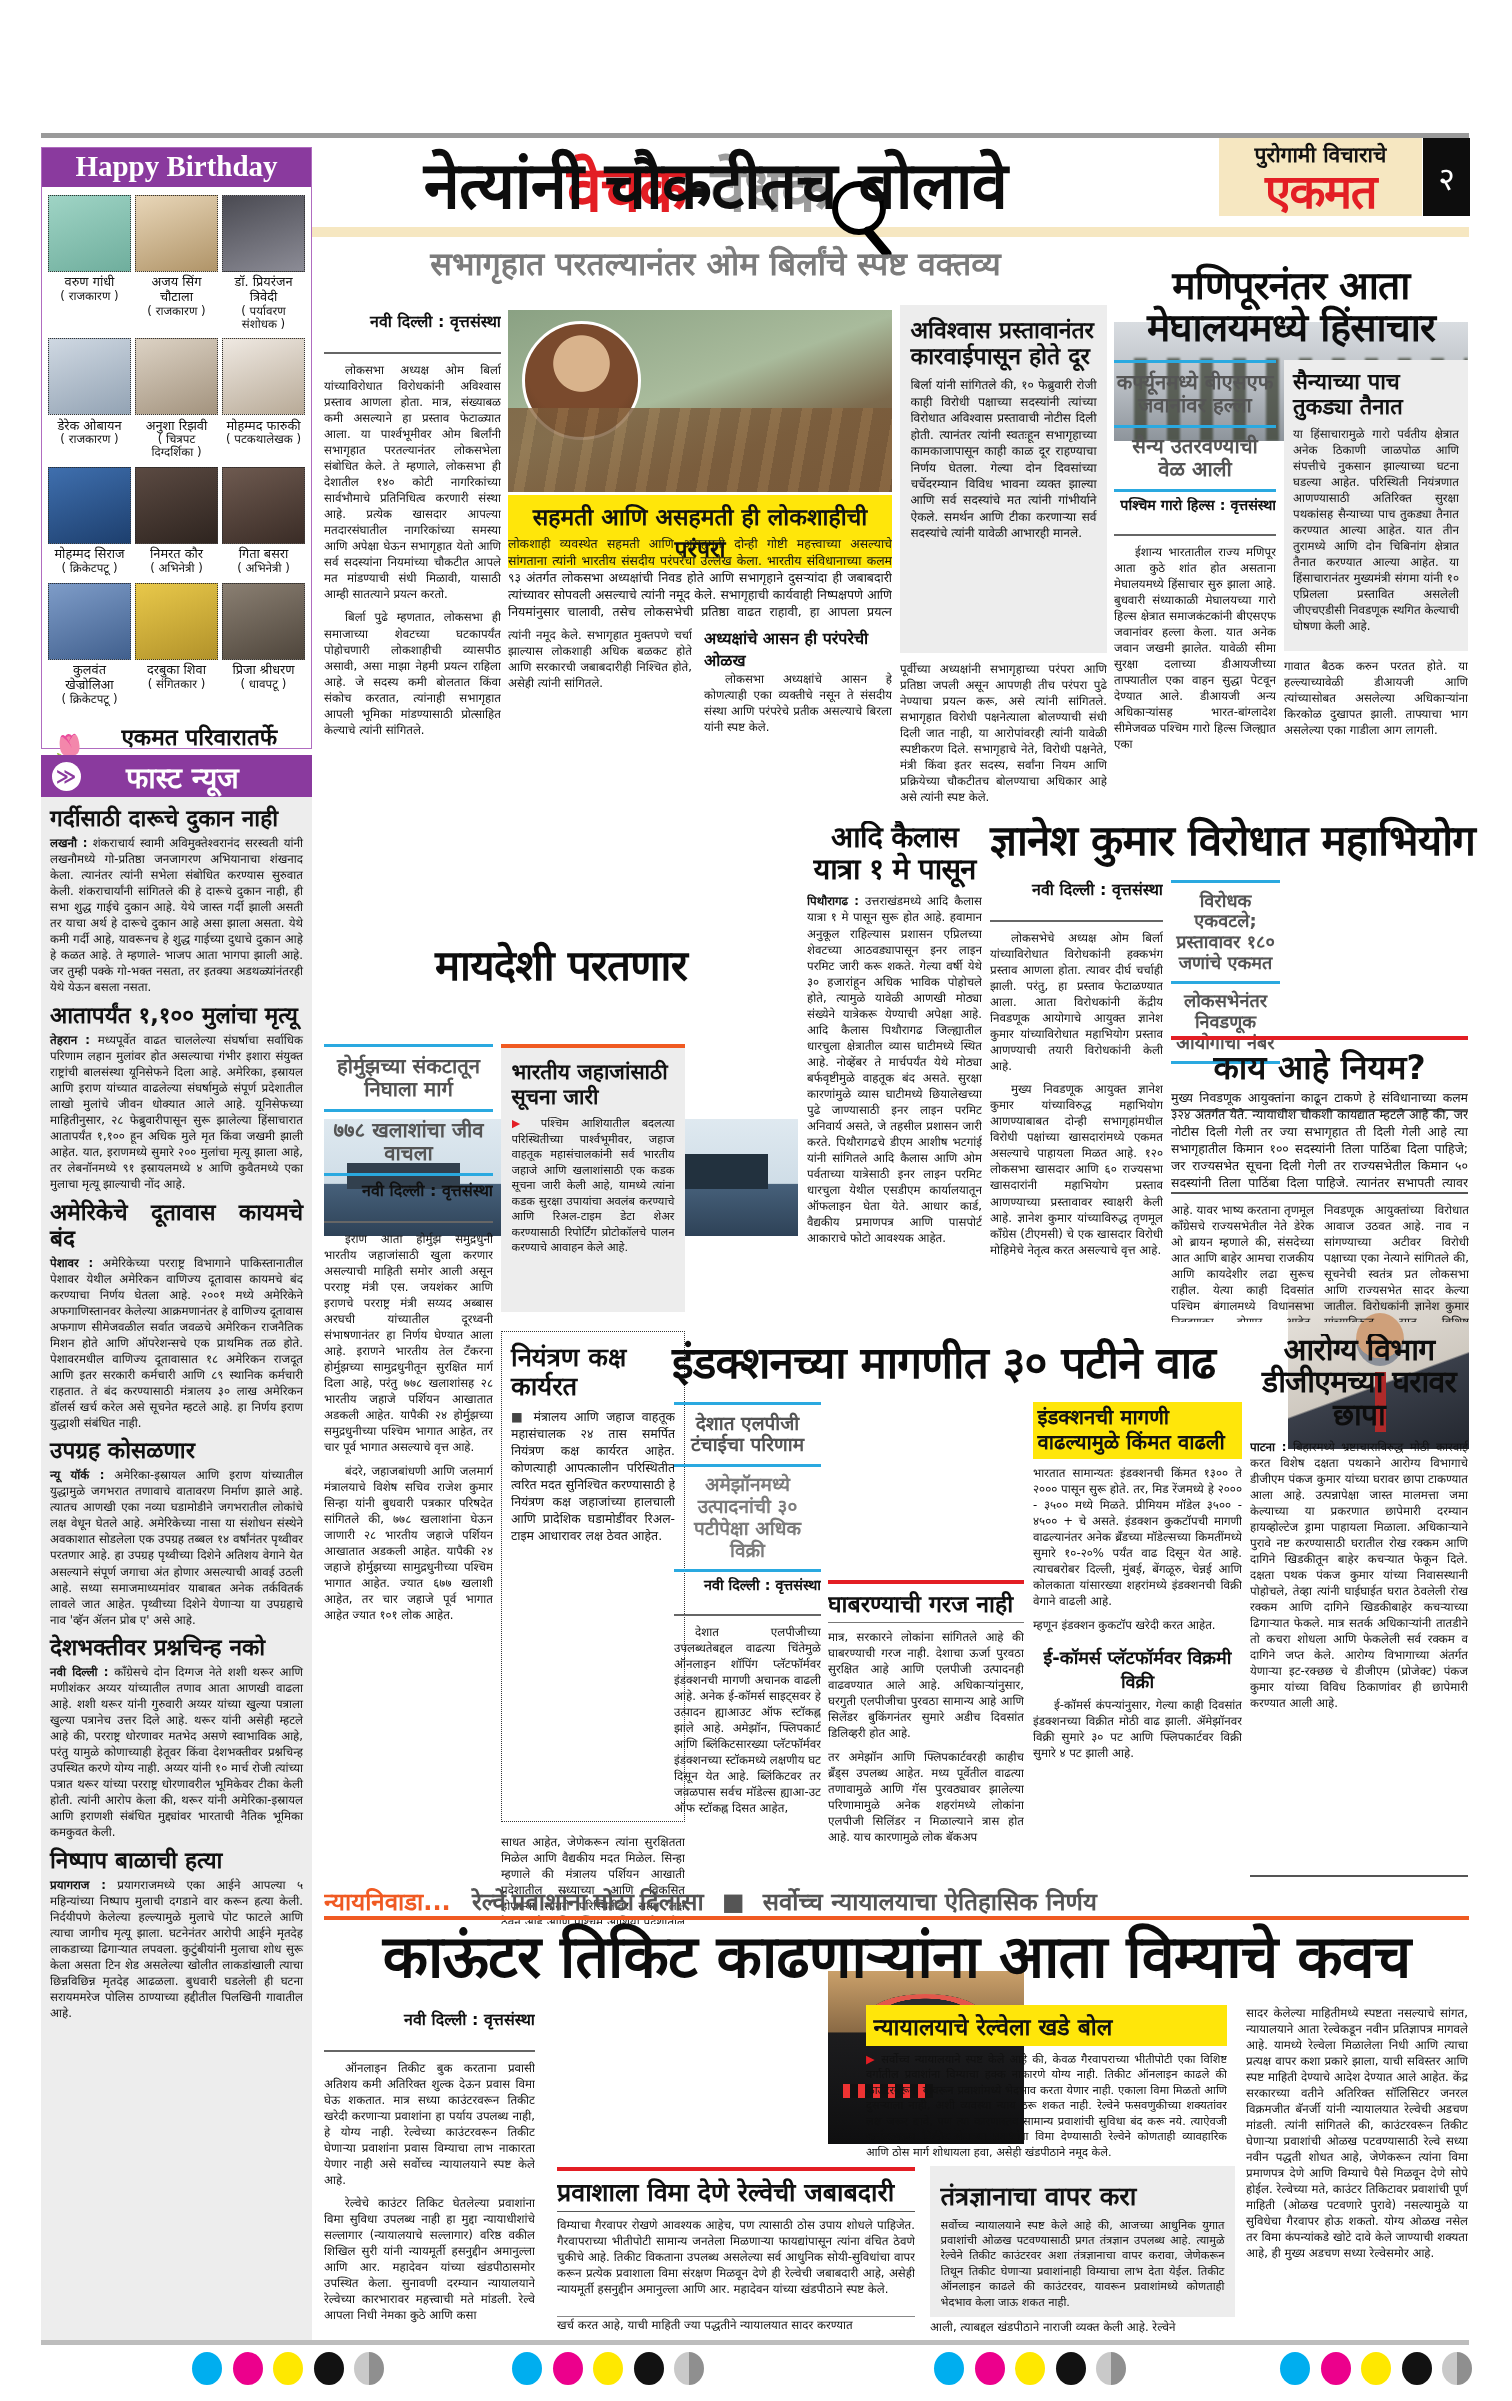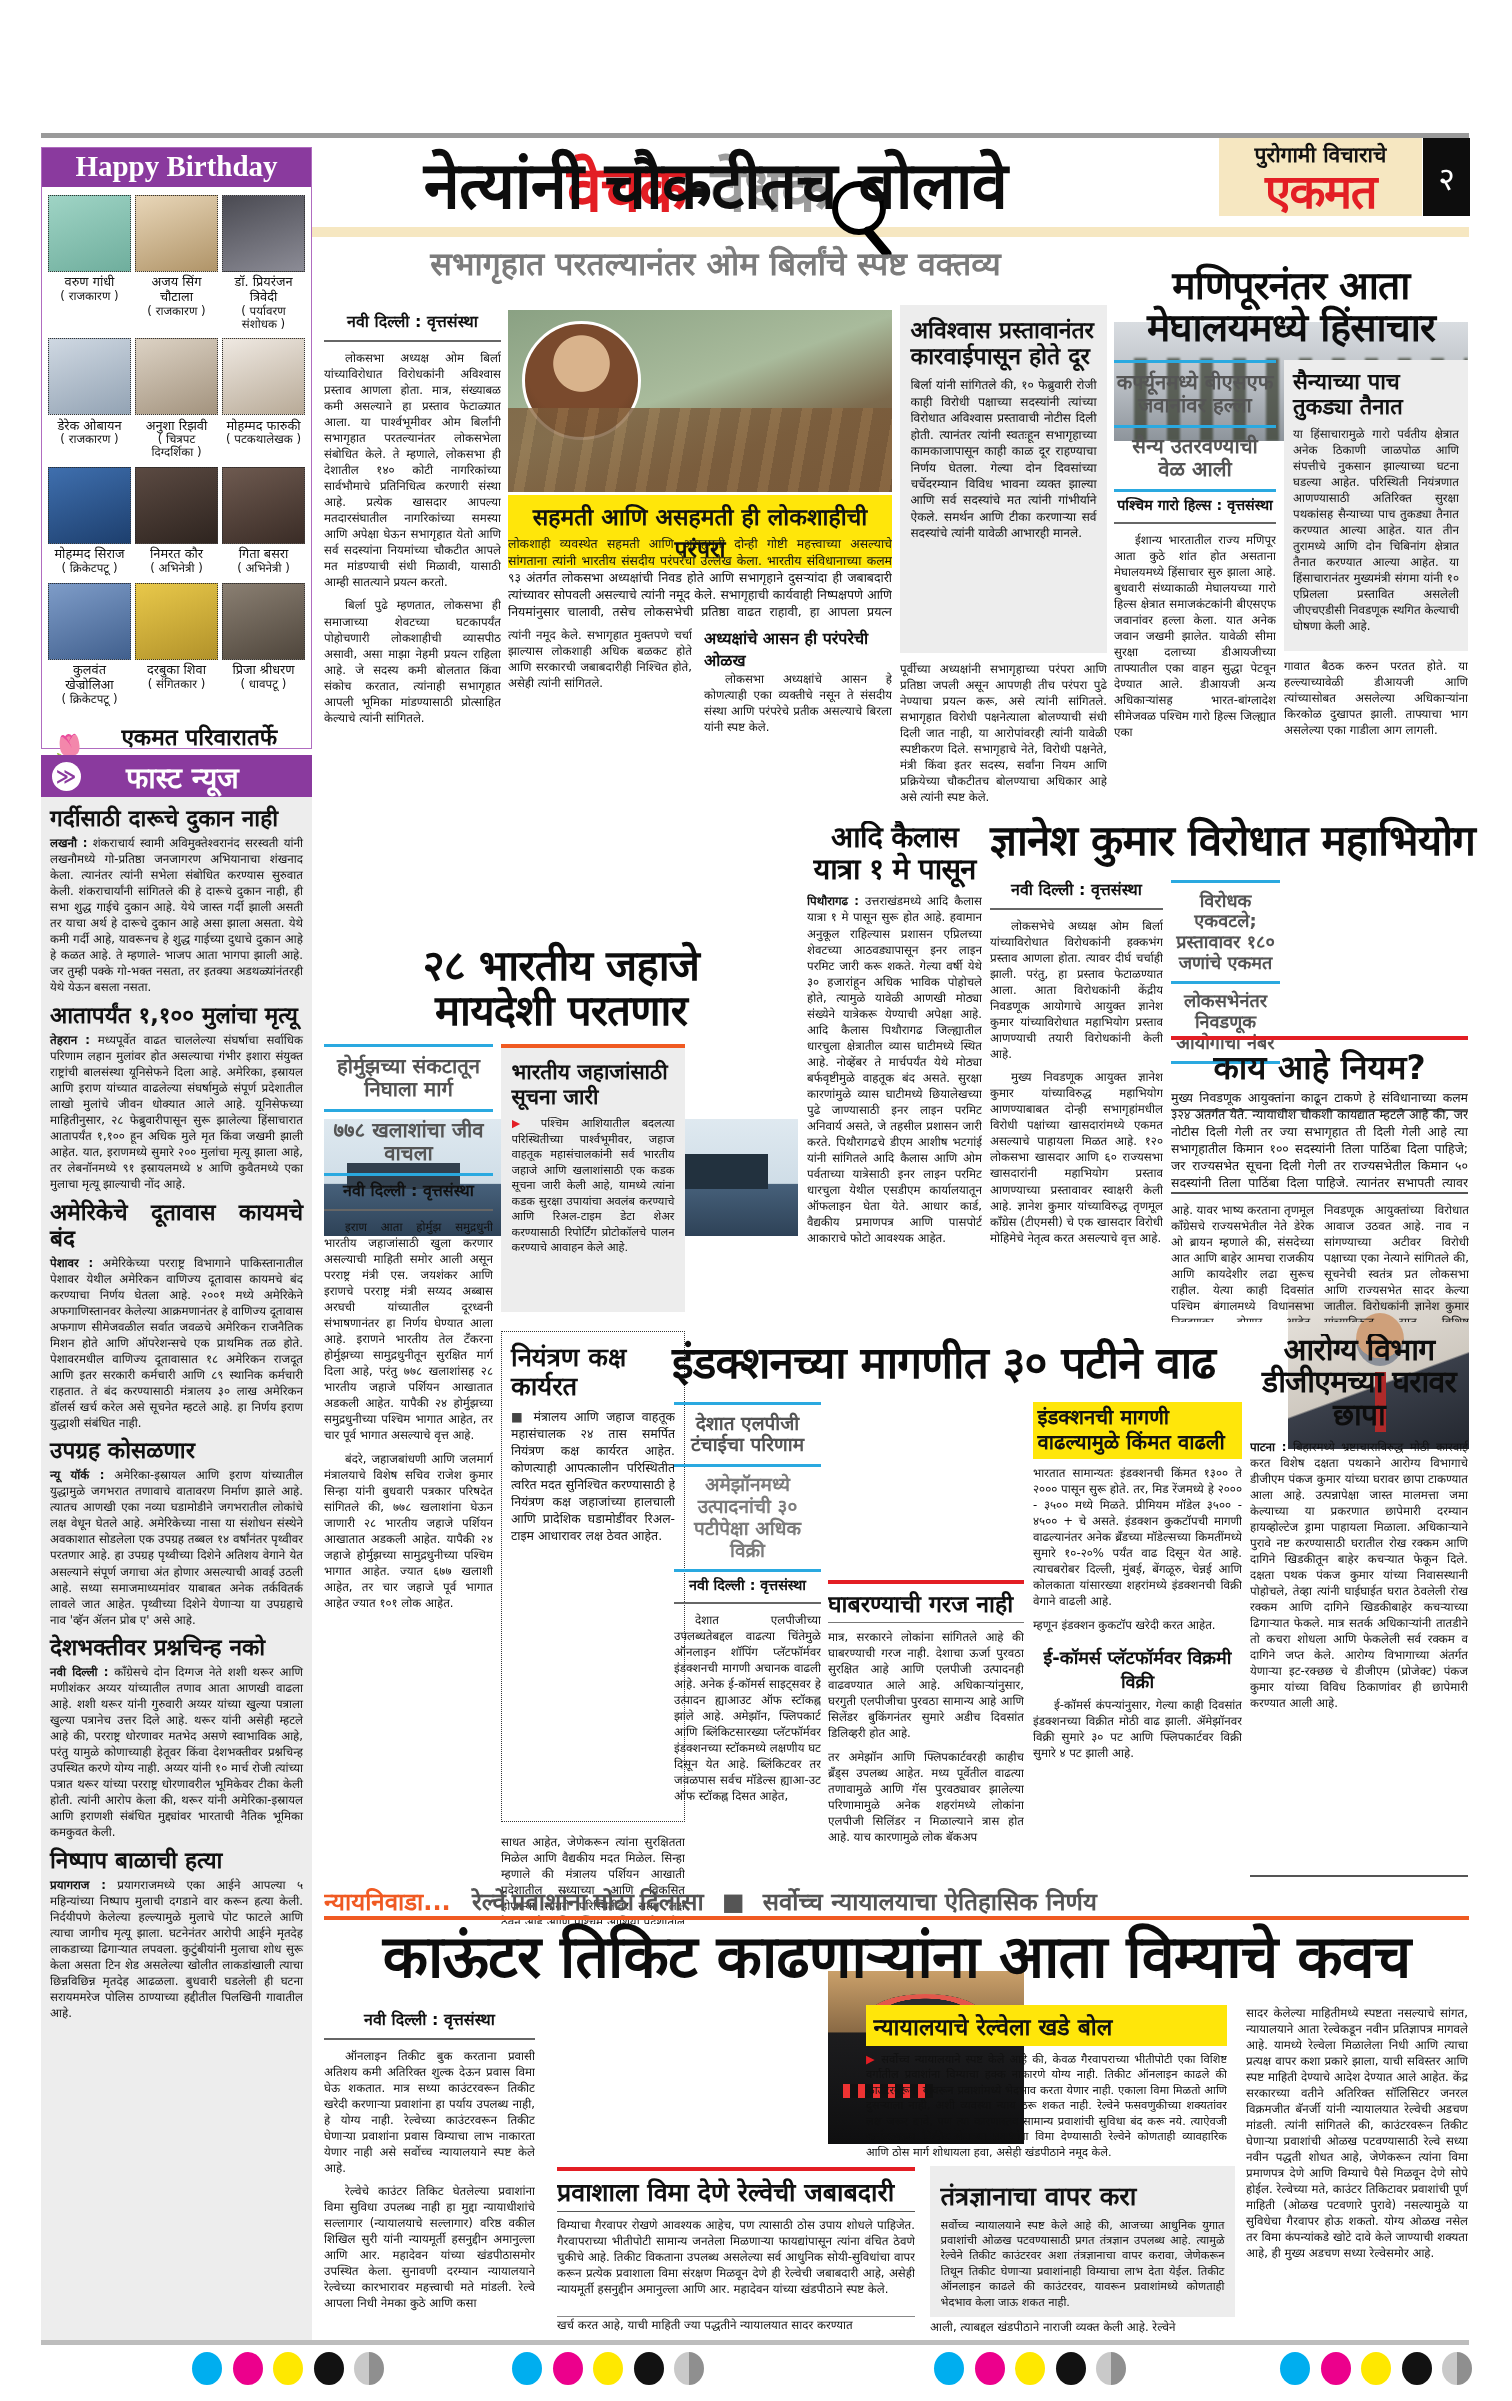--- a/index.html
+++ b/index.html
@@ -1,21 +1,21 @@
 <!DOCTYPE html>
 <html style="font-size:12px"><head>
 <meta charset="utf-8">
 <style>
   html,body{margin:0;padding:0;background:#fff;font-family:"DejaVu Sans",sans-serif;color:#111;}
   #page{position:relative;width:1512px;height:2401px;background:#fff;overflow:hidden;}
   .abs{position:absolute;}
   .bt{font-size:11.7px;line-height:1.37;text-align:justify;overflow:hidden;}
   .bt p{margin:0 0 7.5px 0;text-indent:21px;}
   .bt p.noind{text-indent:0;}
-  .dateline{font-weight:bold;text-align:center;font-size:16px;padding:3px 0 8px 0;}
+  .dateline{font-weight:bold;text-align:right;font-size:16px;padding:3px 0 20px 0;}
   .dlrule{border-bottom:2.3px double #666;margin-bottom:7.5px;}
   .hl{font-weight:bold;color:#0d0d0d;letter-spacing:-0.8px;line-height:1.08;}
   .center{text-align:center;}
   .graysub{color:#7c7c7c;font-weight:bold;}
   .substack{border-top:3px solid #2aa9e0;}
   .substack .sh{border-bottom:3px solid #2aa9e0;padding:7.5px 1.5px;text-align:center;font-weight:bold;color:#555;font-size:20.3px;line-height:1.15;}
   .gbox{background:#ededed;padding:12px 10.5px;overflow:hidden;}
   .ybar{background:#ffe60a;font-weight:bold;}
   .redrule{border-top:4.5px solid #e31e24;}
   .orangerule{border-top:4.5px solid #f05a22;}
@@ -242,21 +242,20 @@
         <p class="noind">गावात बैठक करुन परतत होते. या हल्ल्याच्यावेळी डीआयजी आणि त्यांच्यासोबत असलेल्या अधिकाऱ्यांना किरकोळ दुखापत झाली. ताफ्याचा भाग असलेल्या एका गाडीला आग लागली.</p>
       </div>
   </div>
 
   <div class="abs photo" style="left:324px;top:818px;width:474px;height:117px;background:linear-gradient(180deg,#dfe9f0 0%,#cfdde7 55%,#46607a 56%,#2e4257 100%);">
     <div class="abs" style="left:22.6px;top:44px;width:113px;height:25.6px;background:#32404e;"></div>
     <div class="abs" style="left:188px;top:39px;width:90px;height:30px;background:#823c33;"></div>
     <div class="abs" style="left:354px;top:35px;width:90px;height:35px;background:#22313e;"></div>
   </div>
   <div class="abs hl center" style="left:324px;top:943px;width:474px;font-size:42px;">
-    <div>२८ भारतीय जहाजे</div>
     <div>मायदेशी परतणार</div>
   </div>
   <div class="abs" style="left:324px;top:1044px;width:169px;height:881px;overflow:hidden;">
     <div class="substack">
       <div class="sh">होर्मुझच्या संकटातून निघाला मार्ग</div>
       <div class="sh">७७८ खलाशांचा जीव वाचला</div>
     </div>
     <div class="dateline">नवी दिल्ली : वृत्तसंस्था</div>
     <div class="dlrule"></div>
     <div class="bt">

